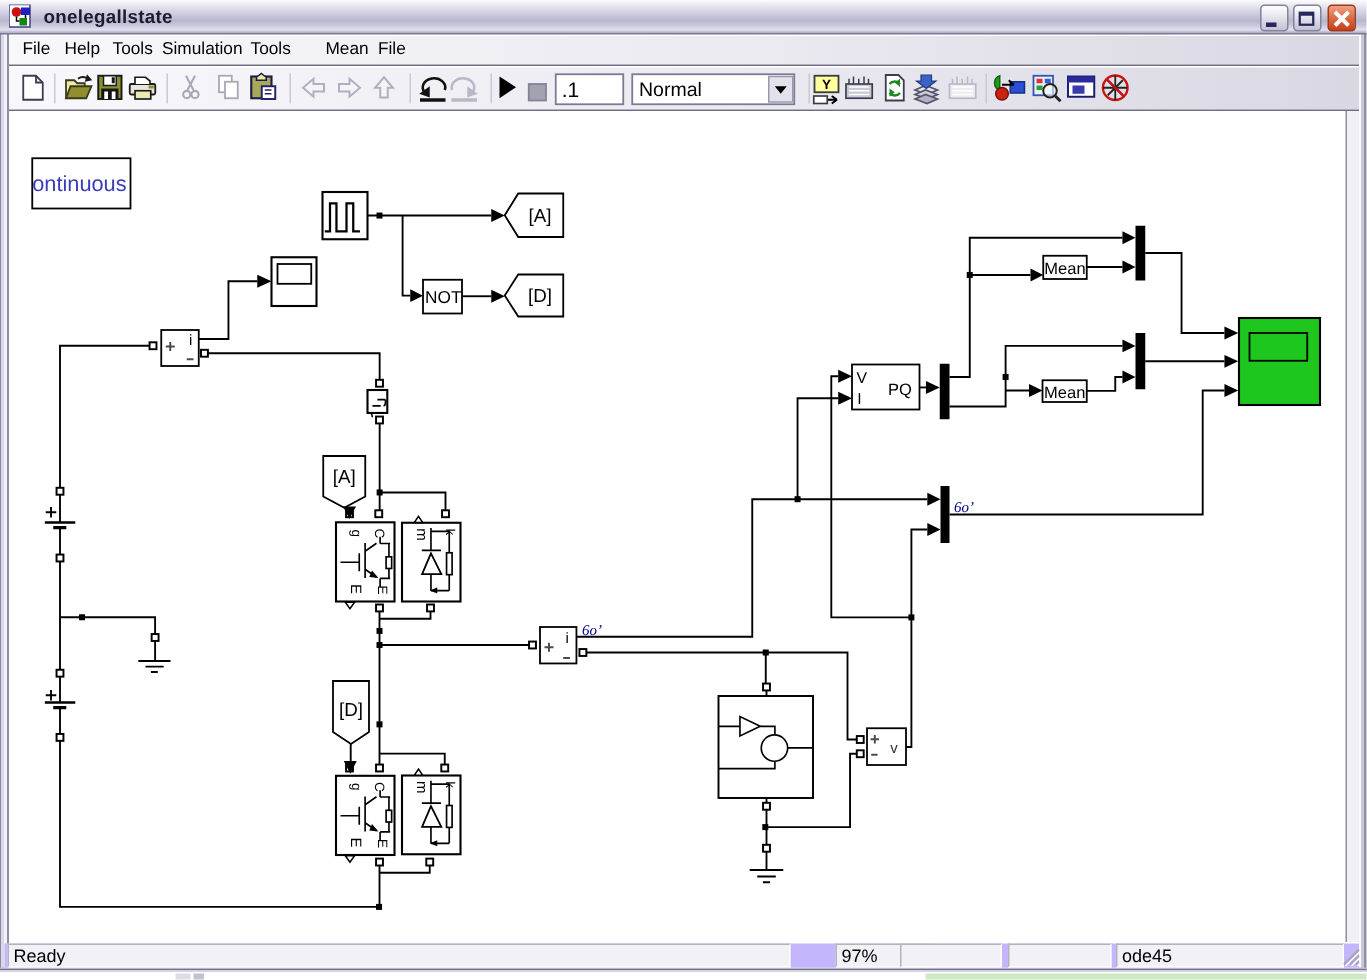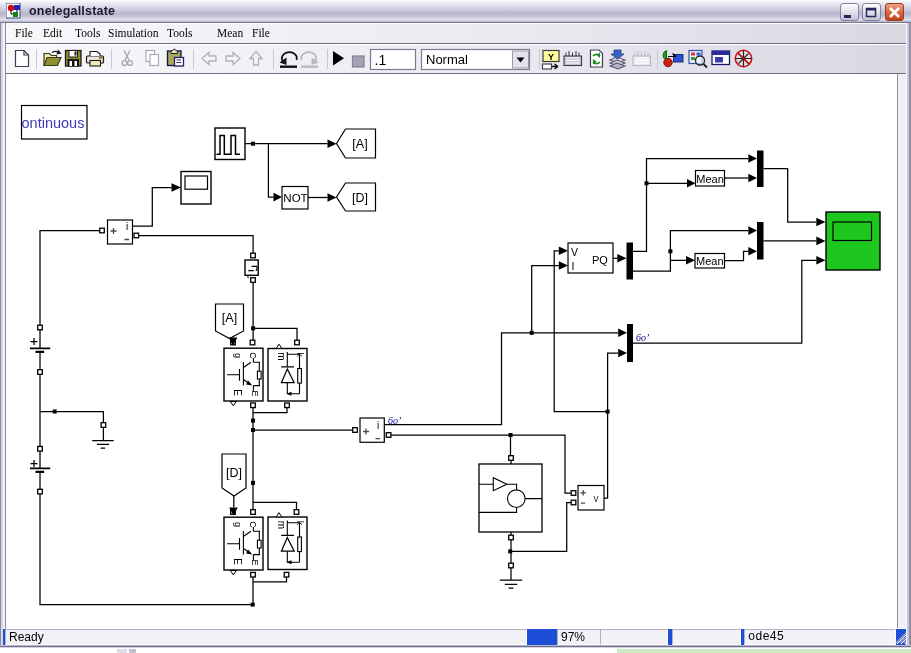--- a/index.html
+++ b/index.html
@@ -22,27 +22,27 @@
 #ticon{position:absolute;left:6px;top:3px;width:16px;height:16px;}
 #ttext{position:absolute;left:29px;top:4px;font-size:12.5px;font-weight:bold;color:#1c1c2e;letter-spacing:0.2px;}
 .wbtn{position:absolute;top:3px;width:19px;height:18px;border-radius:3px;
  border:1px solid #84839e;box-sizing:border-box;
  background:linear-gradient(180deg,#ffffff 0%,#e8e8f0 40%,#c3c2d4 100%);}
 #bmin{left:840px;} #bmax{left:862px;}
 #bclose{left:885px;background:linear-gradient(180deg,#eda283 0%,#dd6f48 45%,#c3401b 100%);border:1px solid #9e3a1c;}
 
 #menu{position:absolute;left:6px;top:24px;width:900px;height:20px;background:linear-gradient(90deg,#f8f7fa 0%,#ebeaf1 55%,#d9d8e2 100%);border-bottom:1px solid #6f6e85;box-sizing:border-box;
  font-size:11.5px;color:#000;}
-.mi{position:absolute;top:3px;font-family:Liberation Serif, serif;}
+.mi{position:absolute;top:3px;}
 
 #tbar{position:absolute;left:6px;top:45px;width:900px;height:29px;background:linear-gradient(90deg,#f8f7fa 0%,#ebeaf1 55%,#d9d8e2 100%);border-bottom:1px solid #6f6e85;box-sizing:border-box;}
 
 #canvas{position:absolute;left:6px;top:74px;width:891px;height:554px;background:#ffffff;}
 
-#status{position:absolute;left:3px;top:629px;width:903px;height:16px;background:#1d4ed8;font-size:12px;color:#000;}
+#status{position:absolute;left:3px;top:629px;width:903px;height:16px;background:#c4b5fd;font-size:12px;color:#000;}
 .sfield{position:absolute;top:0px;height:16px;border:1px solid #b3b2c2;border-bottom-color:#fcfcfe;border-right-color:#fcfcfe;background:#f2f1f6;box-sizing:border-box;padding:0px 3px;line-height:14.5px;}
 
 #below{position:absolute;left:0;top:648px;width:911px;height:5px;background:#ffffff;}
 #greenstrip{position:absolute;left:617px;top:649px;width:294px;height:4px;background:#cde9c2;}
 #bm1{position:absolute;left:117px;top:649px;width:10px;height:4px;background:#dcdce6;}
 #bm2{position:absolute;left:129px;top:649px;width:7px;height:4px;background:#c2c2cf;}
 svg{position:absolute;left:0;top:0;}
 </style>
 </head>
 <body>
@@ -64,36 +64,36 @@
   <div class="wbtn" id="bmax"></div>
   <div class="wbtn" id="bclose"></div>
   <svg width="70" height="24" style="left:838px;top:0px" viewBox="0 0 70 24">
     <rect x="6" y="15" width="7" height="3" fill="#27275e"></rect>
     <rect x="28.5" y="8.5" width="9" height="8" fill="none" stroke="#27275e" stroke-width="1.5"></rect>
     <rect x="28" y="8" width="10" height="2.5" fill="#27275e"></rect>
     <path d="M52 8 L61 17 M61 8 L52 17" stroke="#fff" stroke-width="2.6" fill="none"></path>
   </svg>
   <div id="menu">
     <span class="mi" style="left:9px">File</span>
-    <span class="mi" style="left:37px">Edit</span>
+    <span class="mi" style="left:37px">Help</span>
     <span class="mi" style="left:69px">Tools</span>
     <span class="mi" style="left:102px">Simulation</span>
     <span class="mi" style="left:161px">Tools</span>
     <span class="mi" style="left:211px">Mean</span>
     <span class="mi" style="left:246px">File</span>
   </div>
   <div id="tbar"></div>
   <div id="canvas"></div>
   <div id="rstrip"></div>
   <div id="status">
     <div class="sfield" style="left:2px;width:522px;">Ready</div>
     <div class="sfield" style="left:527px;width:66px;margin-left:27px;">97%</div>
     <div class="sfield" style="left:597px;width:68px;"></div>
     <div class="sfield" style="left:669px;width:69px;"></div>
-    <div class="sfield" style="left:741px;width:152px;font-family:Liberation Mono, monospace;">ode45</div>
+    <div class="sfield" style="left:741px;width:152px;">ode45</div>
     <svg width="14" height="14" style="left:891px;top:2px;position:absolute">
       <path d="M12,2 L2,12 M12,6 L6,12 M12,10 L10,12" stroke="#a7a6b6" stroke-width="1.4"></path>
       <path d="M13,3 L3,13 M13,7 L7,13 M13,11 L11,13" stroke="#fdfdfe" stroke-width="1"></path>
     </svg>
   </div>
   <div id="below"></div>
   <div id="greenstrip"></div>
   <div id="bm1"></div>
     <div id="bm2"></div>
 </div>

